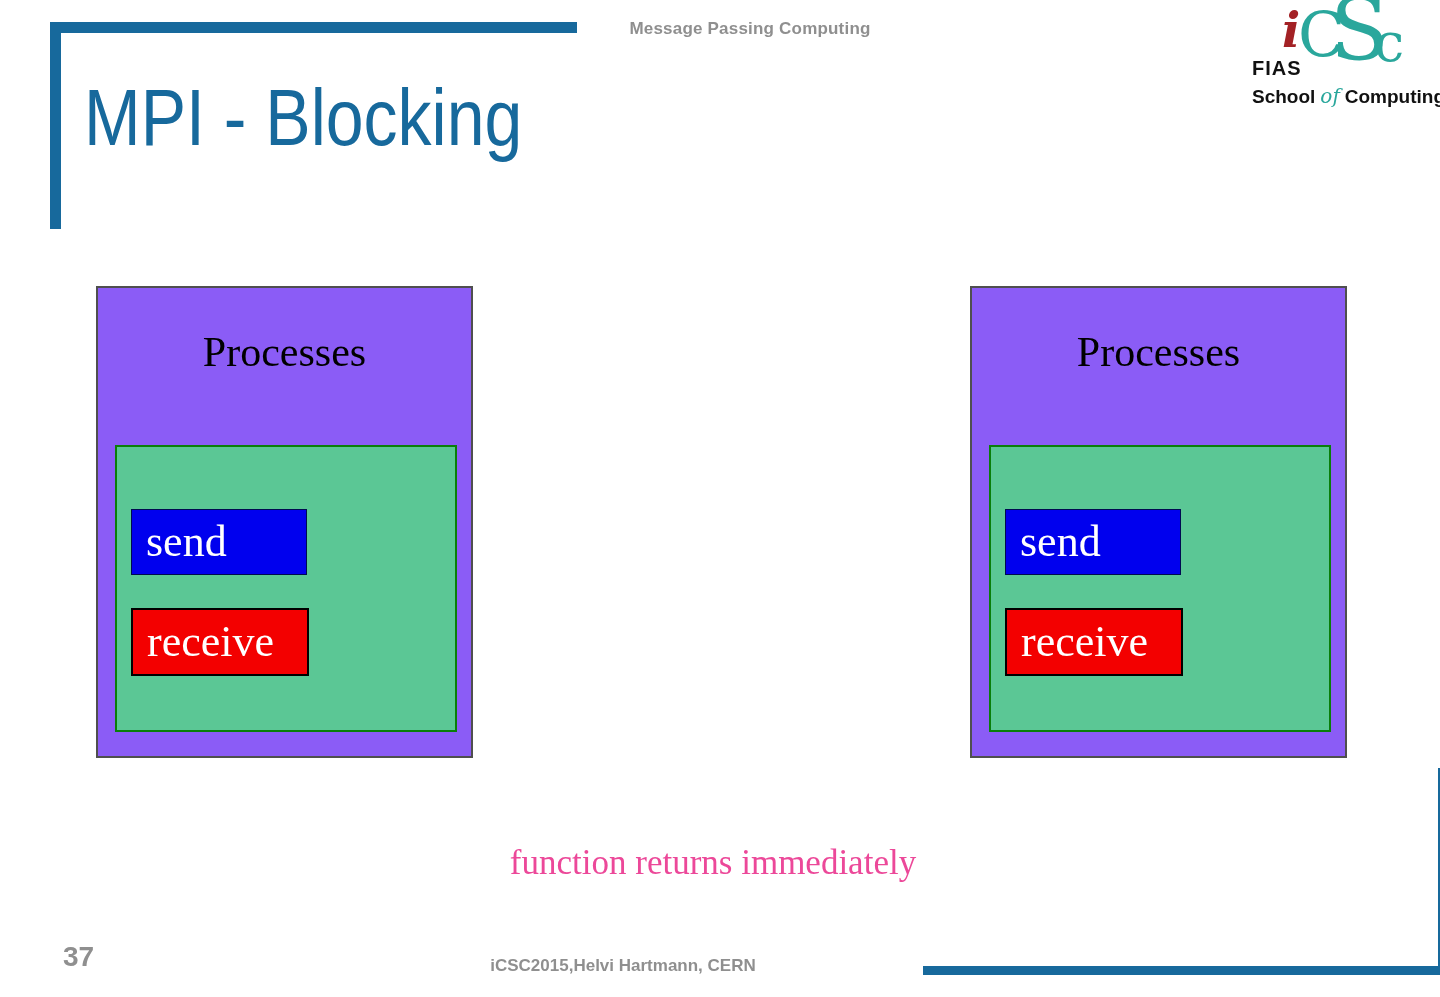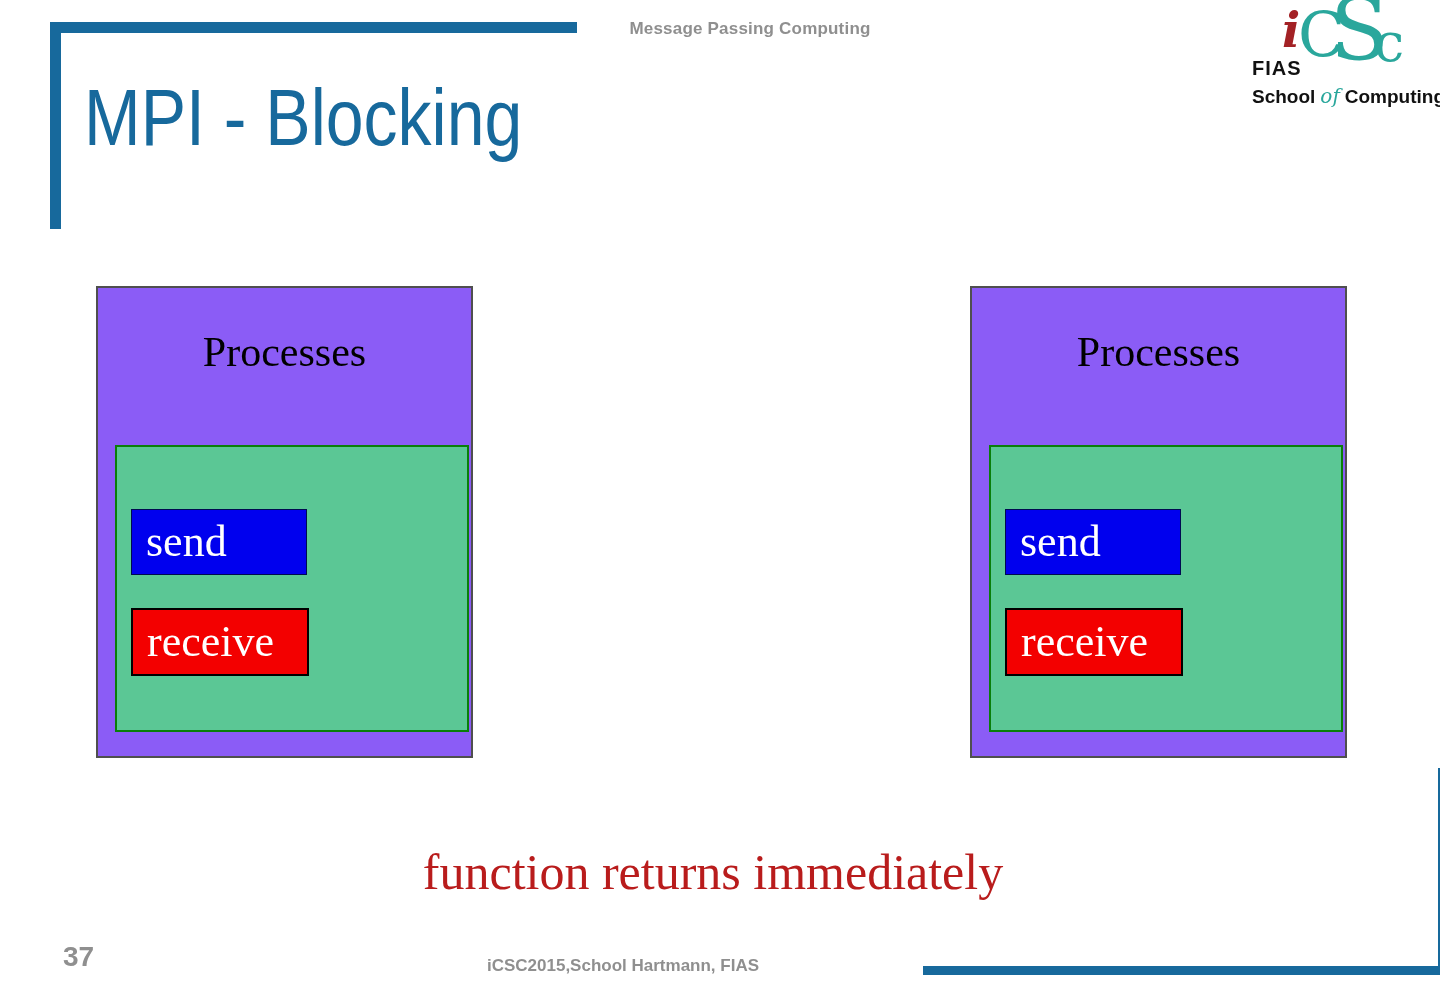--- a/index.html
+++ b/index.html
@@ -60,35 +60,34 @@
   .process-box.left  { left:66px; }
   .process-box.right { left:940px; }
   .process-title {
     margin-top:40px; text-align:center;
     font-family:"Liberation Serif", serif; font-size:42px; color:#000;
   }
   .green-area {
     position:absolute; left:17px; top:157px; width:338px; height:283px;
     background:var(--green-fill,#5bc795);
     border:2px solid var(--green-border,#0a7e0a);
-    padding-left:12px;
   }
   .io-box {
     position:absolute; left:14px; width:174px; height:64px;
     font-family:"Liberation Serif", serif; font-size:44px; color:#ffffff;
     display:flex; align-items:center; box-sizing:content-box;
   }
   .io-box .io-label { padding-left:14px; line-height:1; }
   .send-box    { top:62px;  background:var(--send-blue,#0000ee); border:1px solid #000a50; }
   .receive-box { top:161px; background:var(--receive-red,#f30000); border:2px solid #000000; }
 
   
   .caption {
     position:absolute; left:0; top:843px; width:1366px; text-align:center;
-    font-family:"Liberation Serif", serif; font-size:50px; color:#b91c1c;
+    font-family:"Liberation Serif", serif; font-size:35px; color:#ec4899;
     white-space:nowrap;
   }
   .page-number {
     position:absolute; left:33px; top:941px;
     font-weight:bold; font-size:28px; color:var(--gray-text,#8f8f8f);
   }
   .footer-credit {
     position:absolute; left:0; top:956px; width:1186px; text-align:center;
     font-weight:bold; font-size:17px; color:var(--gray-text,#8f8f8f);
   }
@@ -136,15 +135,15 @@
       </div>
       <div class="io-box receive-box">
         <span class="io-label">receive</span>
       </div>
     </div>
   </div>
 
   <div class="caption">function returns immediately</div>
 
   <div class="page-number">37</div>
-  <div class="footer-credit">iCSC2015,School Hartmann, FIAS</div>
+  <div class="footer-credit">iCSC2015,Helvi Hartmann, CERN</div>
 
 </div>
 
 </body></html>

